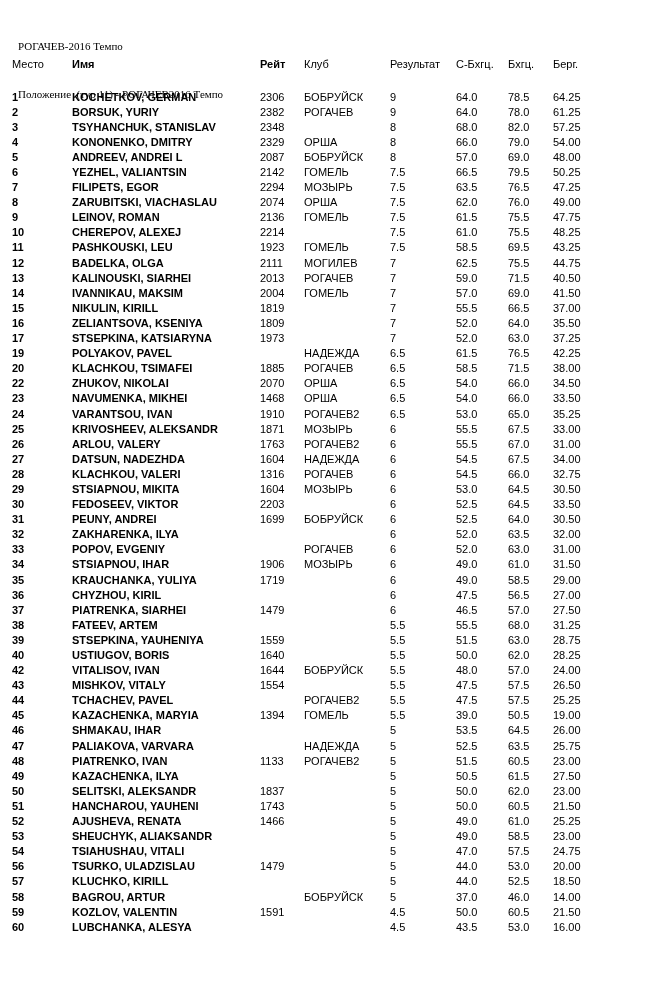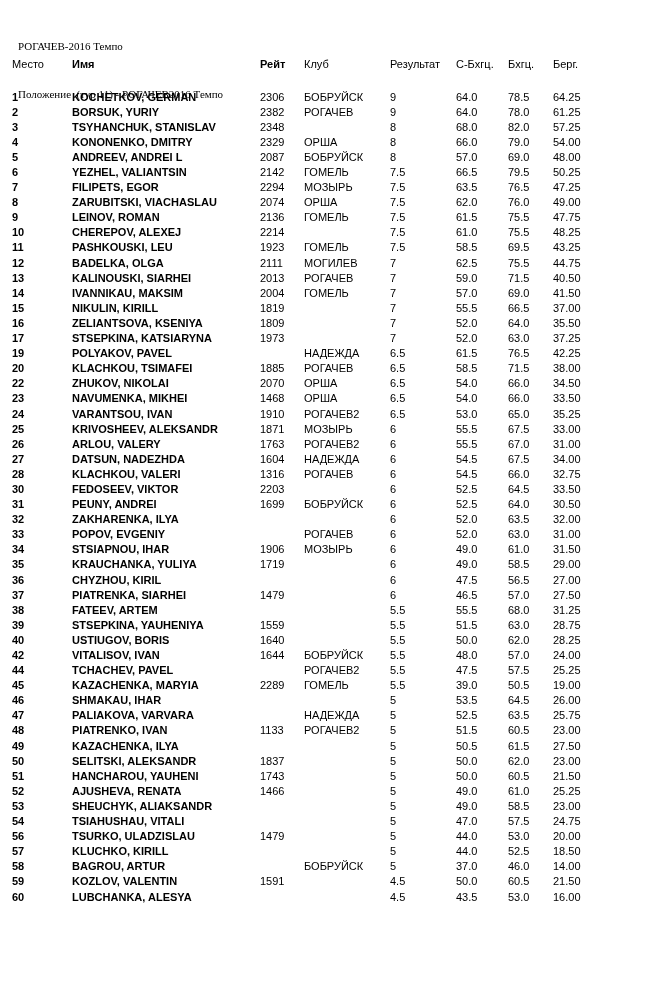--- a/index.html
+++ b/index.html
@@ -348,20 +348,30 @@
         <td class="cell-place">28</td>
         <td class="cell-name">KLACHKOU, VALERI</td>
         <td class="cell-rating">1316</td>
         <td class="cell-club">РОГАЧЕВ</td>
         <td class="cell-result">6</td>
         <td class="cell-sb">54.5</td>
         <td class="cell-bh">66.0</td>
         <td class="cell-berg">32.75</td>
       </tr>
       <tr>
+        <td class="cell-place">29</td>
+        <td class="cell-name">STSIAPNOU, MIKITA</td>
+        <td class="cell-rating">1604</td>
+        <td class="cell-club">МОЗЫРЬ</td>
+        <td class="cell-result">6</td>
+        <td class="cell-sb">53.0</td>
+        <td class="cell-bh">64.5</td>
+        <td class="cell-berg">30.50</td>
+      </tr>
+      <tr>
         <td class="cell-place">30</td>
         <td class="cell-name">FEDOSEEV, VIKTOR</td>
         <td class="cell-rating">2203</td>
         <td class="cell-club"></td>
         <td class="cell-result">6</td>
         <td class="cell-sb">52.5</td>
         <td class="cell-bh">64.5</td>
         <td class="cell-berg">33.50</td>
       </tr>
       <tr>
@@ -468,33 +478,43 @@
         <td class="cell-place">42</td>
         <td class="cell-name">VITALISOV, IVAN</td>
         <td class="cell-rating">1644</td>
         <td class="cell-club">БОБРУЙСК</td>
         <td class="cell-result">5.5</td>
         <td class="cell-sb">48.0</td>
         <td class="cell-bh">57.0</td>
         <td class="cell-berg">24.00</td>
       </tr>
       <tr>
+        <td class="cell-place">43</td>
+        <td class="cell-name">MISHKOV, VITALY</td>
+        <td class="cell-rating">1554</td>
+        <td class="cell-club"></td>
+        <td class="cell-result">5.5</td>
+        <td class="cell-sb">47.5</td>
+        <td class="cell-bh">57.5</td>
+        <td class="cell-berg">26.50</td>
+      </tr>
+      <tr>
         <td class="cell-place">44</td>
         <td class="cell-name">TCHACHEV, PAVEL</td>
         <td class="cell-rating"></td>
         <td class="cell-club">РОГАЧЕВ2</td>
         <td class="cell-result">5.5</td>
         <td class="cell-sb">47.5</td>
         <td class="cell-bh">57.5</td>
         <td class="cell-berg">25.25</td>
       </tr>
       <tr>
         <td class="cell-place">45</td>
         <td class="cell-name">KAZACHENKA, MARYIA</td>
-        <td class="cell-rating">2289</td>
+        <td class="cell-rating">1394</td>
         <td class="cell-club">ГОМЕЛЬ</td>
         <td class="cell-result">5.5</td>
         <td class="cell-sb">39.0</td>
         <td class="cell-bh">50.5</td>
         <td class="cell-berg">19.00</td>
       </tr>
       <tr>
         <td class="cell-place">46</td>
         <td class="cell-name">SHMAKAU, IHAR</td>
         <td class="cell-rating"></td>

